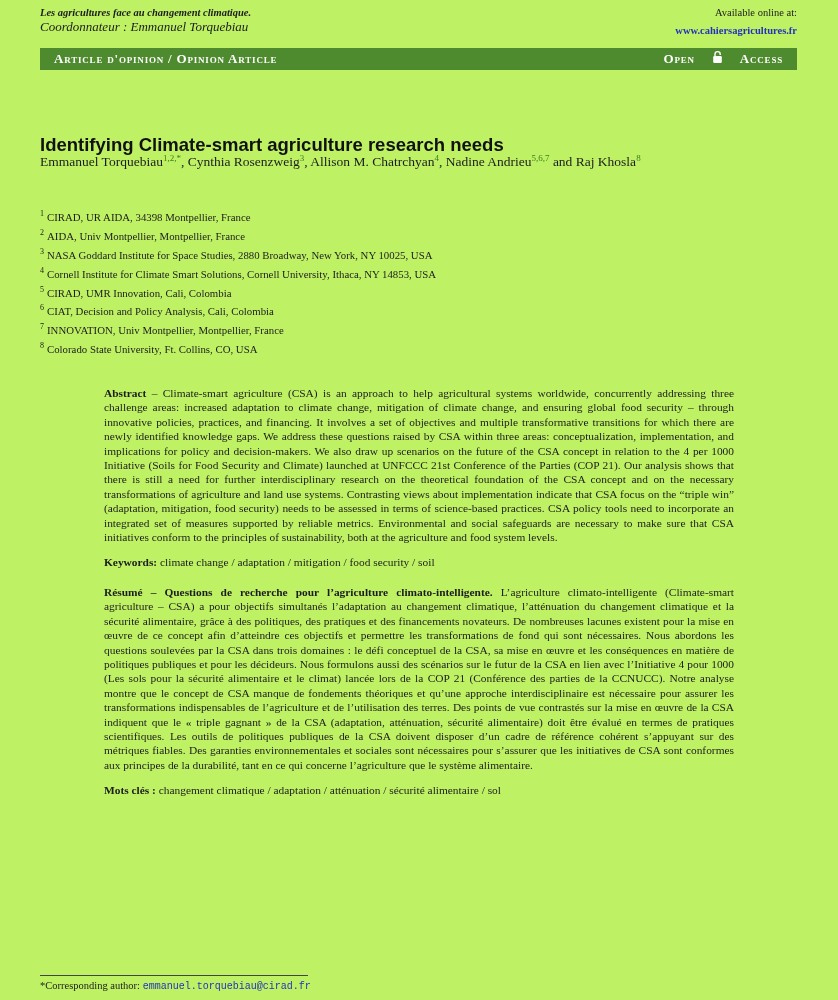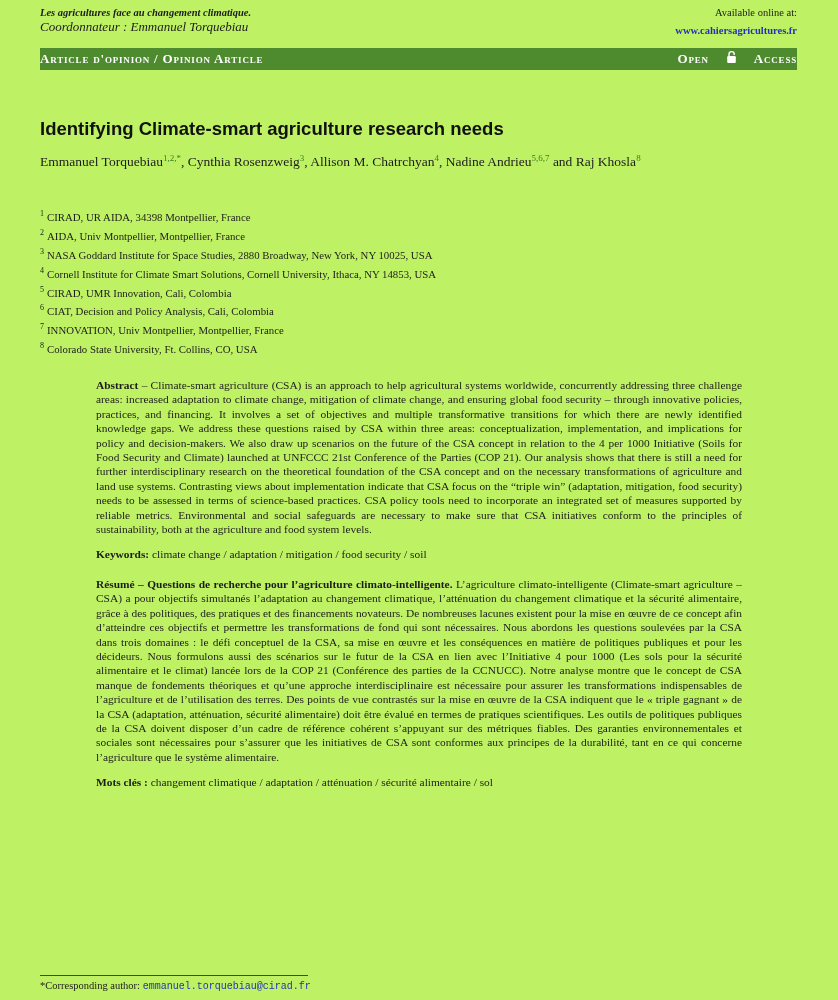--- a/index.html
+++ b/index.html
@@ -30,34 +30,34 @@
   .online-link  { font-size: 10.5px; line-height: 14px; font-weight: bold; color:#2233bb; text-decoration: none; cursor: pointer; }
 
   
   .banner {
     position: absolute;
     top: 48px; left: 40px; right: 41px;
     height: 22px;
     display: flex;
     justify-content: space-between;
     align-items: center;
-    padding: 0 0;
+    padding: 0 14px;
     color: #ffffff;
     font-variant: small-caps;
     font-weight: bold;
     font-size: 13px;
     letter-spacing: 0.8px;
   }
   .open-access { display: flex; align-items: center; gap: 16px; }
   .lock-icon { display: inline-block; margin: 0 1px; }
 
   
   .title {
     position: absolute;
-    top: 106px; left: 40px; right: 60px;
+    top: 122px; left: 40px; right: 60px;
     font-family: "Liberation Sans", sans-serif;
     font-weight: bold;
     font-size: 18.5px;
     color: #111;
   }
   .authors {
     position: absolute;
     top: 152px; left: 40px;
     width: 648px;
     font-size: 13.5px;
@@ -76,21 +76,21 @@
 
   
   .body-block {
     position: absolute;
     top: 378px; left: 96px;
     width: 646px;
     font-size: 11.4px;
     line-height: 14.4px;
     text-align: justify;
   }
-  .body-block p { margin: 0; }
+  .body-block p { margin: 8px; }
   .keywords-line { margin-top: 11px !important; }
   .resume-par    { margin-top: 15px !important; }
   .mots-line     { margin-top: 11px !important; }
   .blabel { font-weight: bold; }
 
   
   .footnote {
     position: absolute;
     left: 40px; bottom: 6px;
     font-size: 10.5px;

